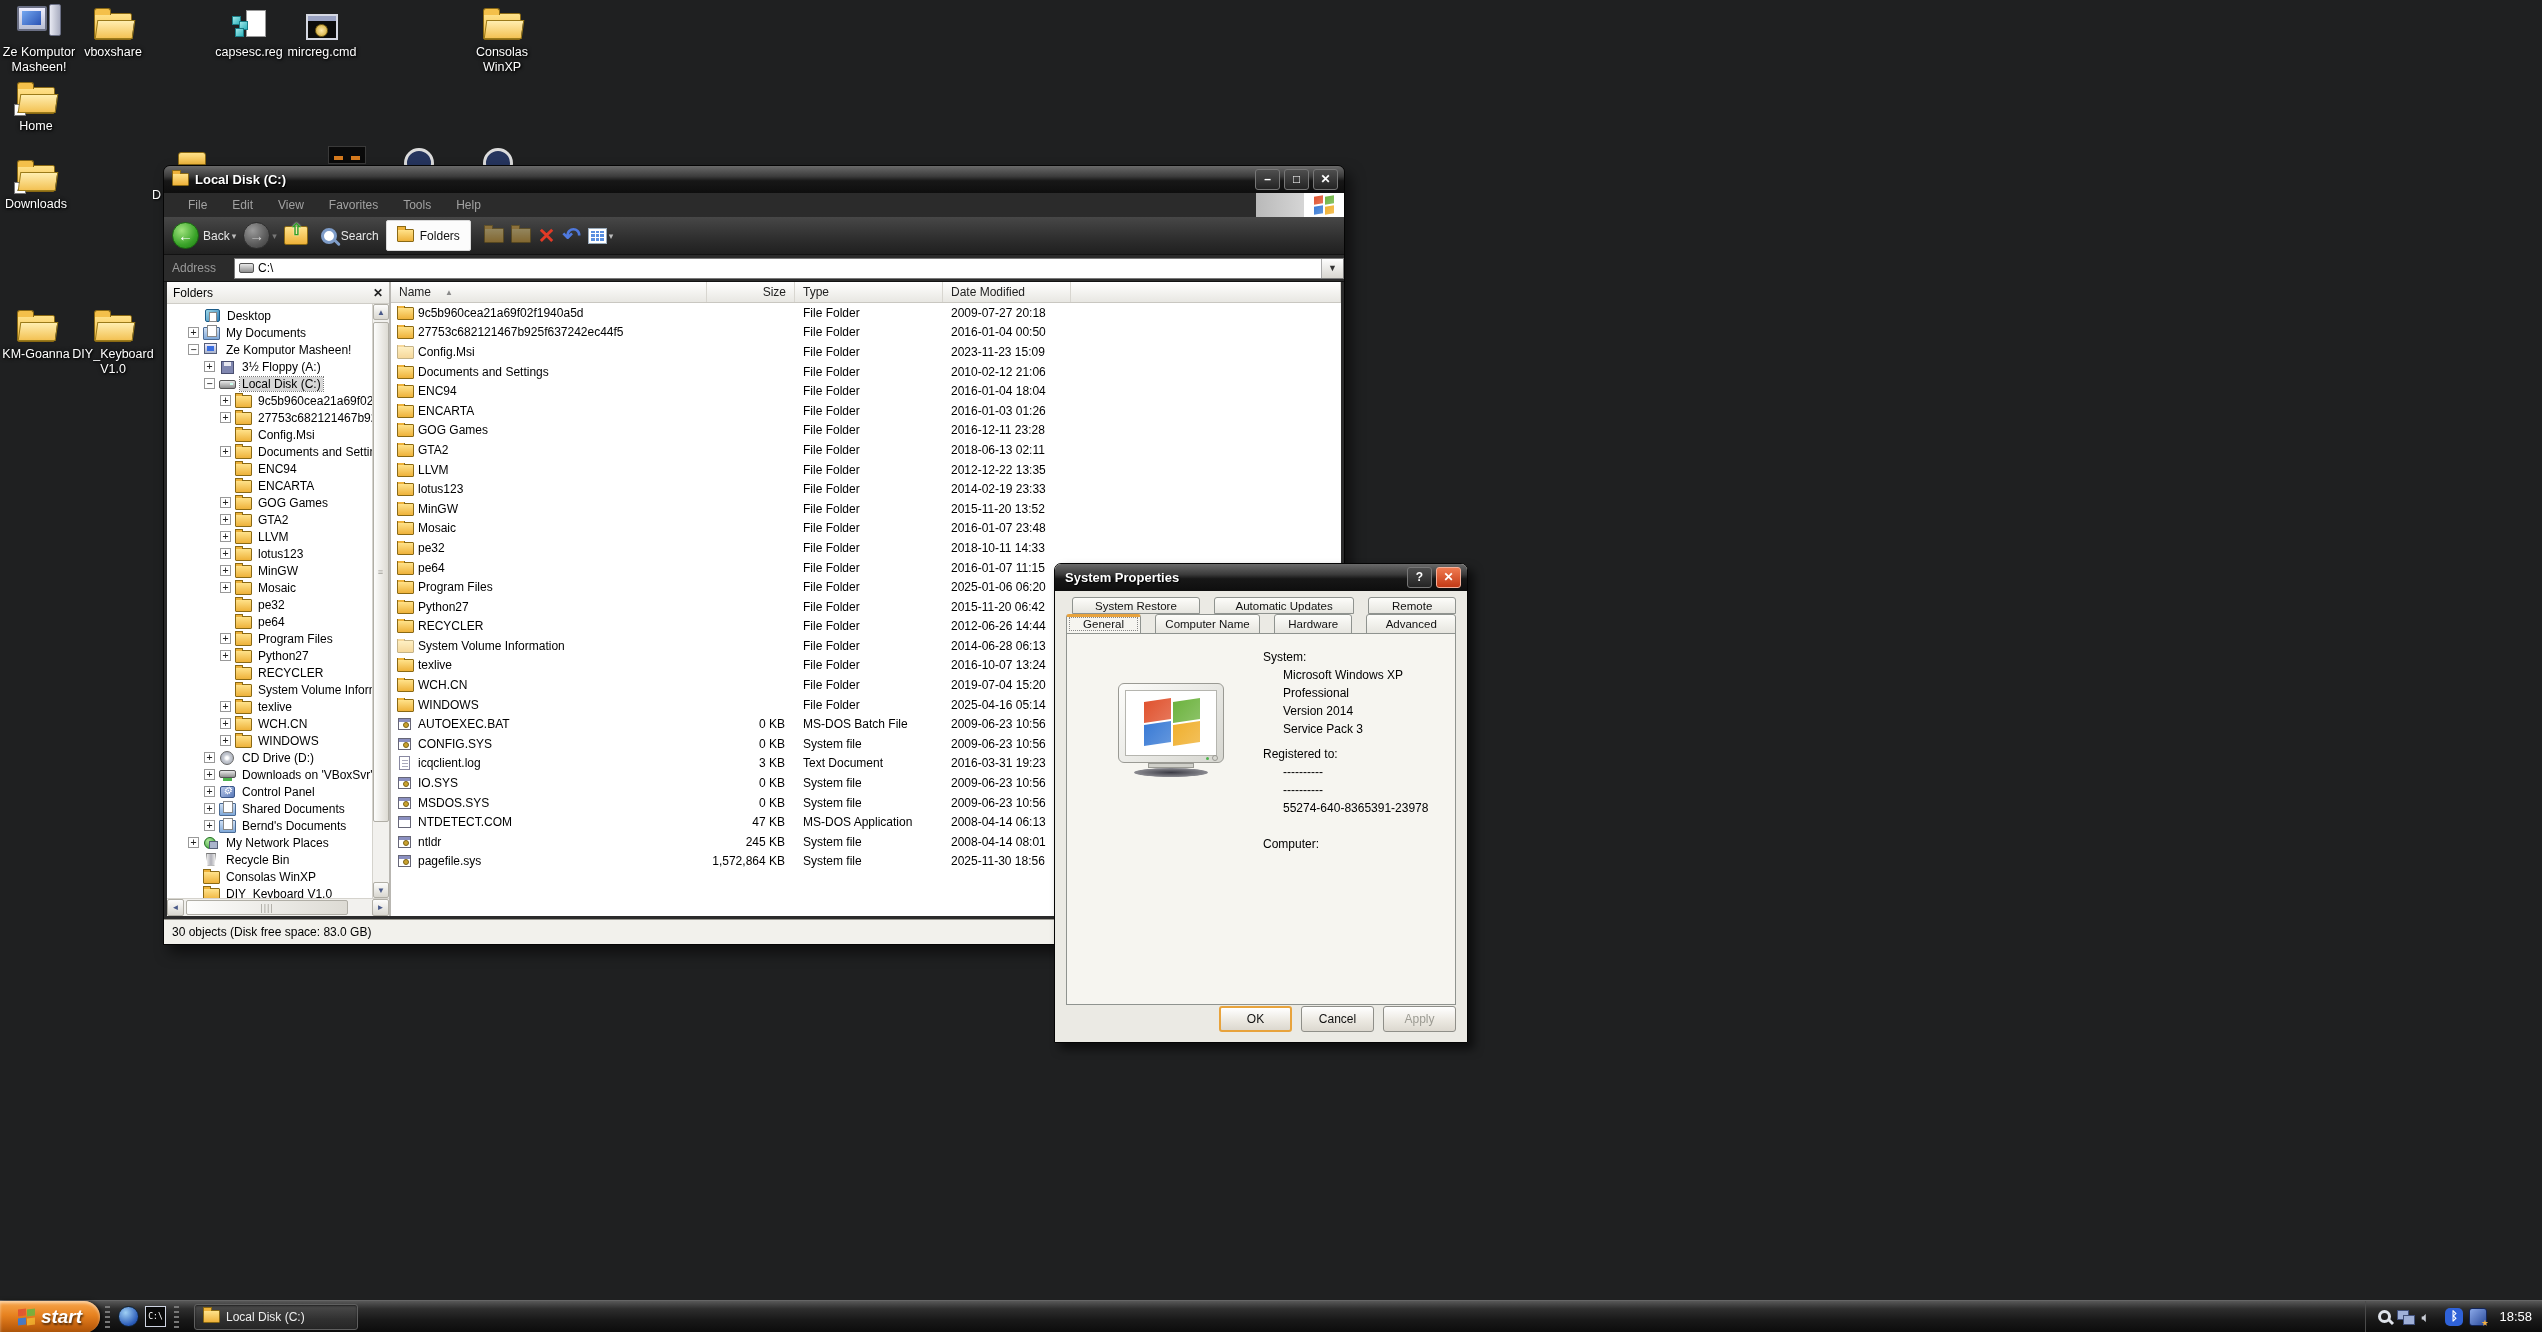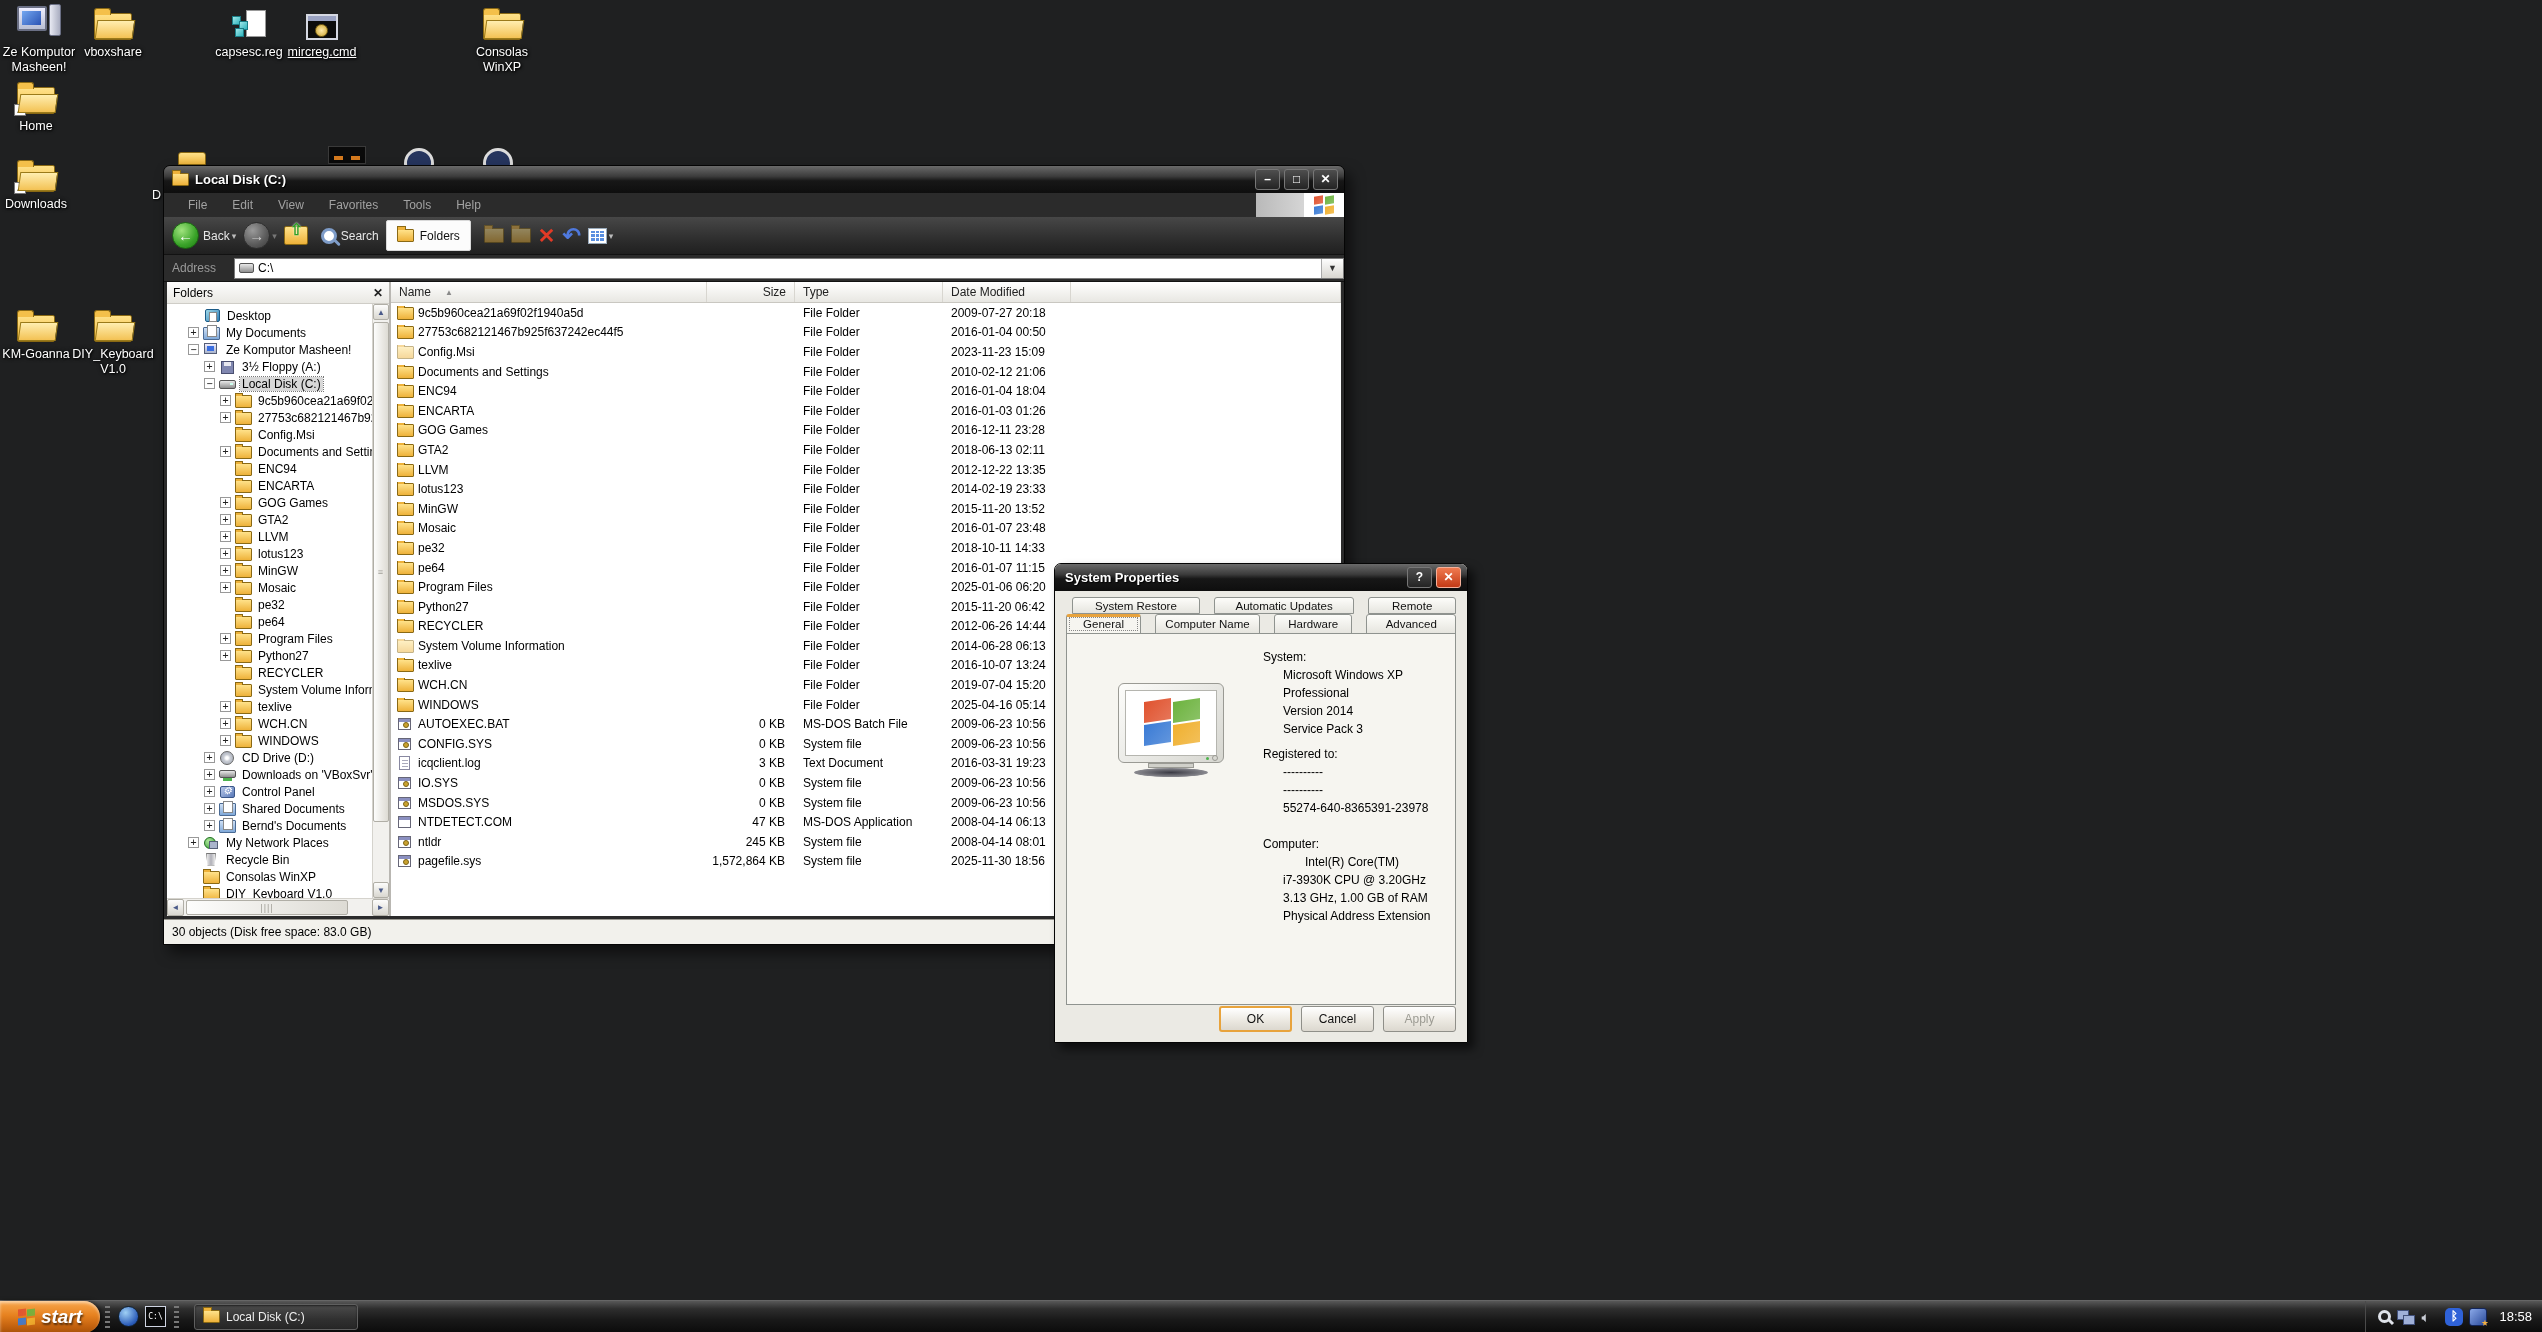--- a/index.html
+++ b/index.html
@@ -208,21 +208,21 @@
       <span class="folder-lg"></span>
     </div>
   <div class="lbl">vboxshare</div>
 </div>
 <div class="dicon" style="left:207px; top:4px;">
   <div class="img">
     <span class="reg-icon"><span class="reg-page"></span><span class="reg-cubes"><i style="left:0;top:6px;"></i><i style="left:7px;top:11px;"></i><i style="left:3px;top:18px;"></i></span></span>
   </div>
   <div class="lbl">capsesc.reg</div>
 </div>
-<div class="dicon" style="left:280px; top:4px;text-decoration:underline;">
+<div class="dicon" style="left:280px; top:4px;">
   <div class="img">
       <span class="cmd-icon">
         <span class="cmd-gear"></span>
       </span>
     </div>
   <div class="lbl">mircreg.cmd</div>
 </div>
 <div class="dicon" style="left:460px; top:4px;">
   <div class="img">
       <span class="folder-lg"></span>
@@ -994,26 +994,20 @@
           </div>
         <div class="gap7"></div>
         <div class="glabel">Registered to:</div>
         <div>
             <div class="gval">----------</div>
             <div class="gval">----------</div>
             <div class="gval">55274-640-8365391-23978</div>
           </div>
         <div class="gap18"></div>
         <div class="glabel">Computer:</div>
-        <div>
-            <div class="gval ind2">Intel(R) Core(TM)</div>
-            <div class="gval">i7-3930K CPU @ 3.20GHz</div>
-            <div class="gval">3.13 GHz, 1.00 GB of RAM</div>
-            <div class="gval">Physical Address Extension</div>
-          </div>
       </div>
     </div>
     <div class="dlg-buttons">
       <span class="dbtn focus">OK</span>
       <span class="dbtn">Cancel</span>
       <span class="dbtn disabled">Apply</span>
     </div>
   </div>
 </div>
 

